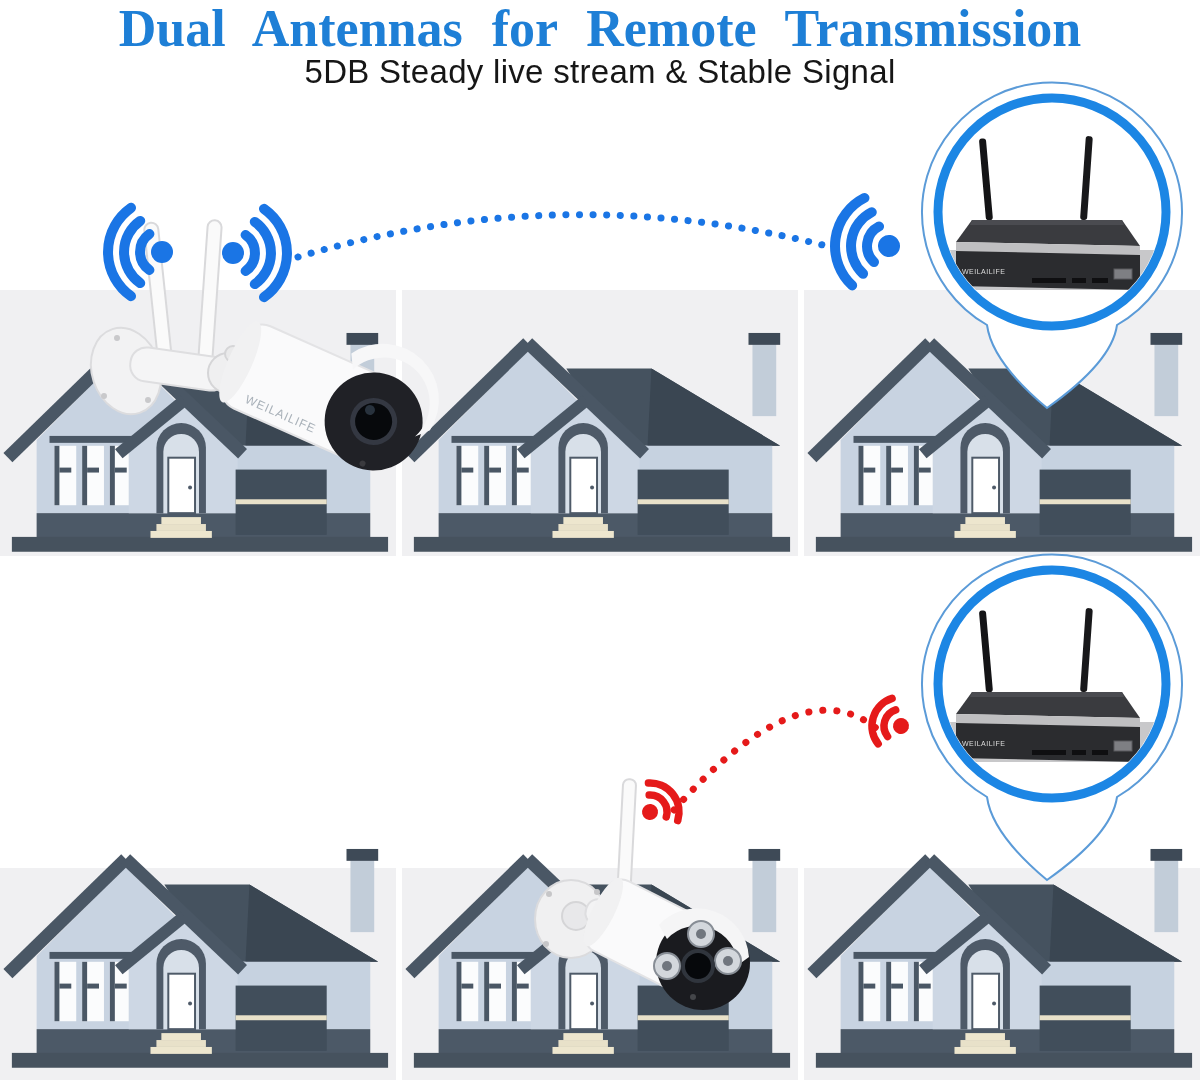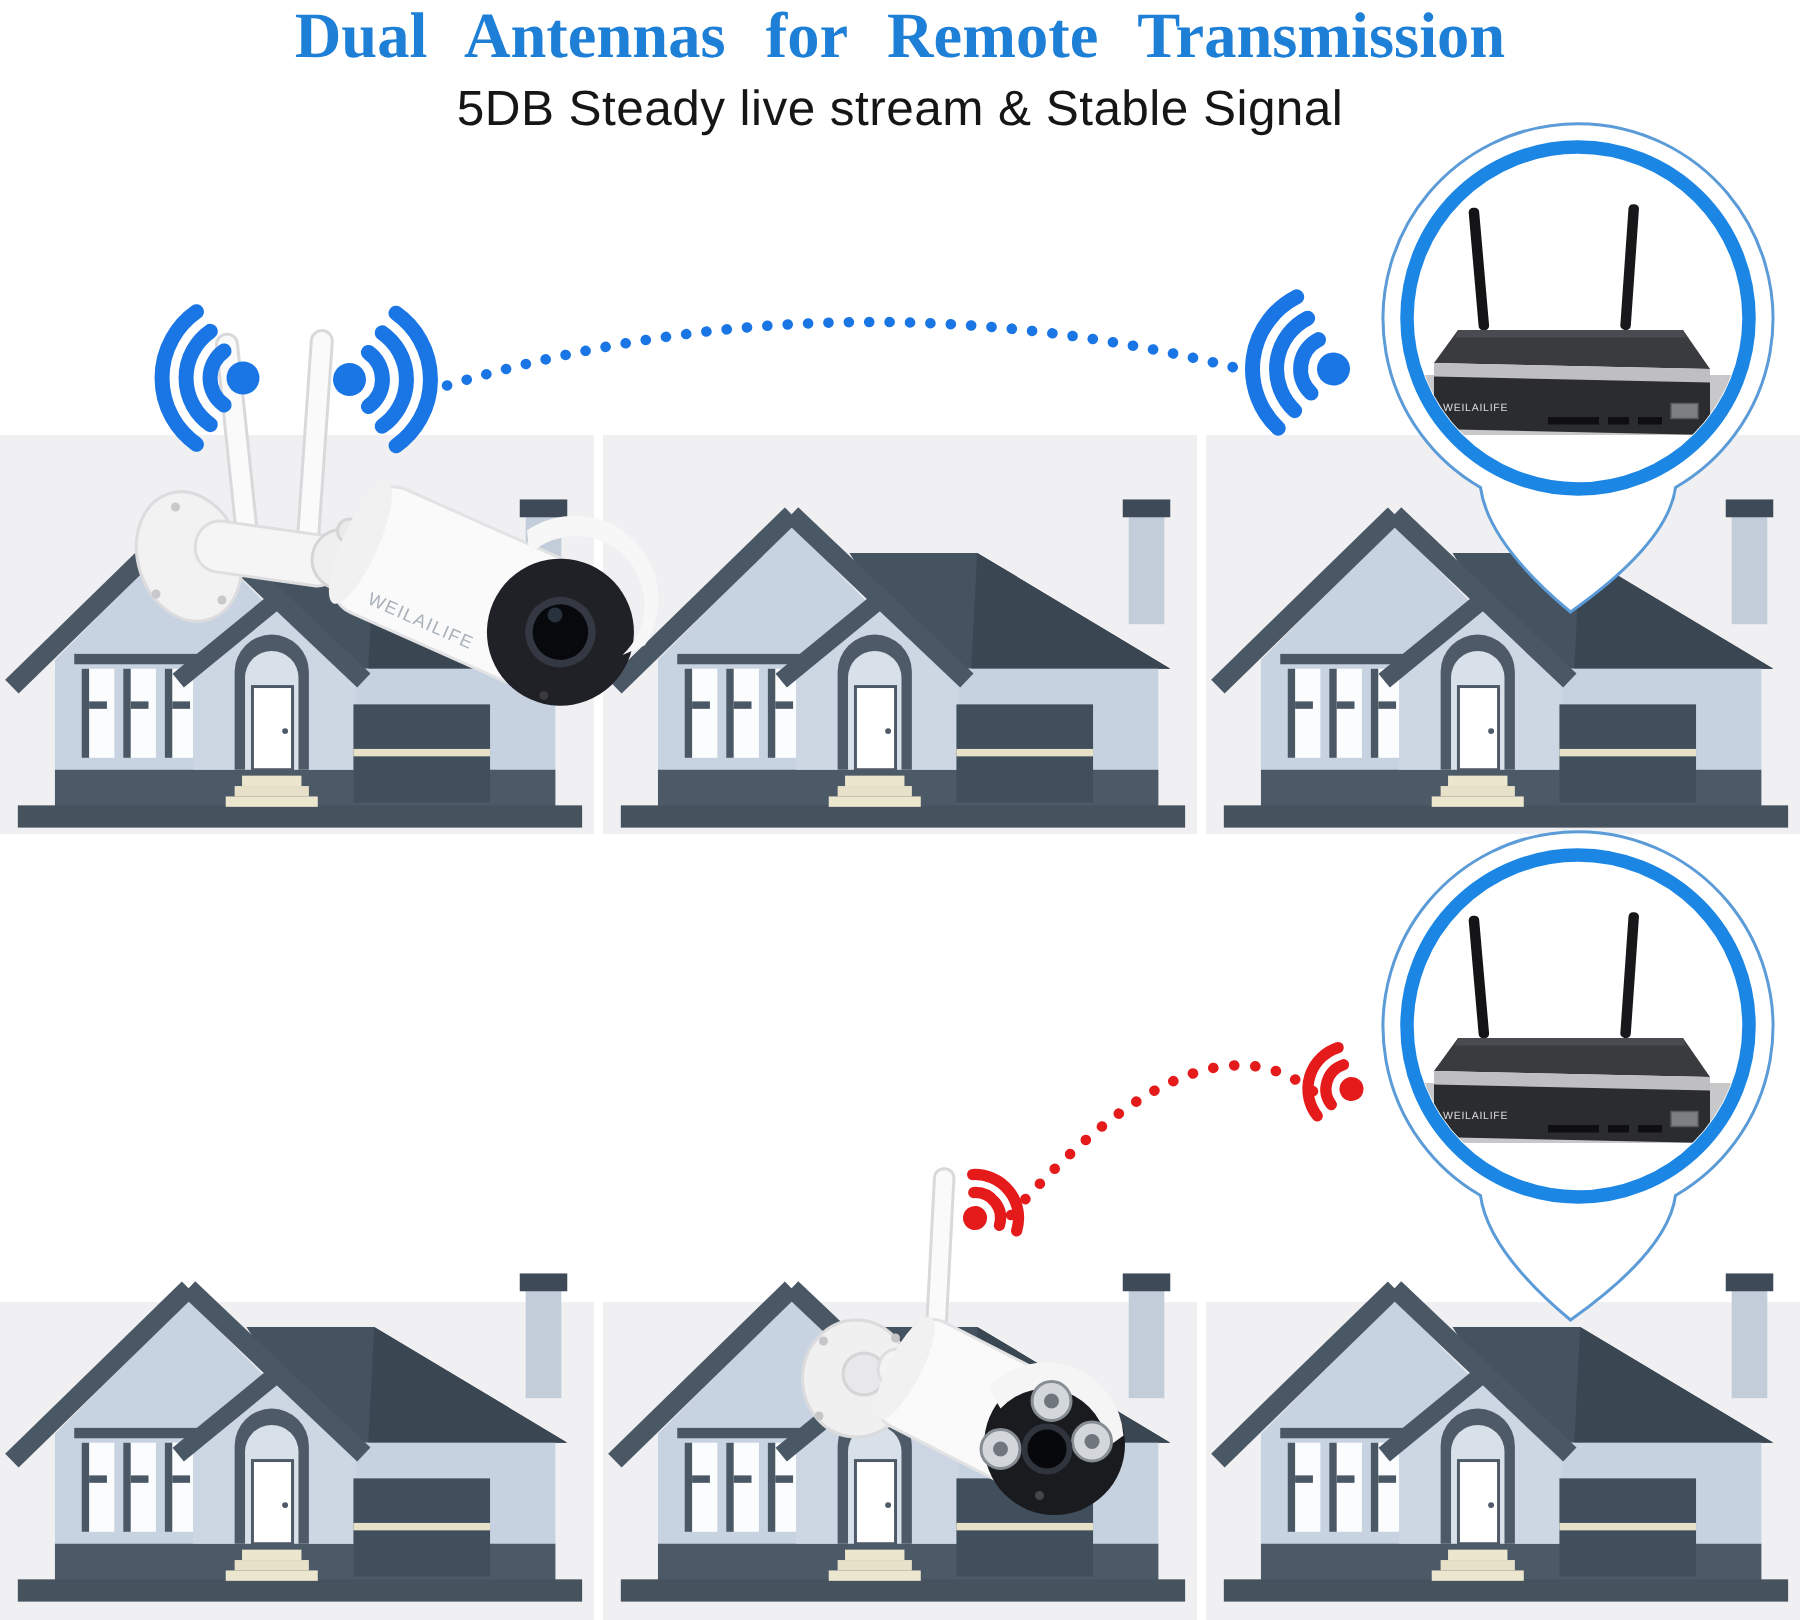--- a/index.html
+++ b/index.html
@@ -1,20 +1,20 @@
 <!DOCTYPE html>
 <html><head>
 <meta charset="utf-8">
 <style>
   html,body{margin:0;padding:0;background:#fff;}
   .canvas{position:relative;width:1200px;height:1080px;background:#ffffff;overflow:hidden;
           font-family:"Liberation Sans",sans-serif;}
   .scene{position:absolute;left:0;top:0;}
   .headline{position:absolute;top:2px;left:0;right:0;text-align:center;z-index:5;
-            font-family:"Liberation Serif",serif;font-weight:bold;font-size:43px;
+            font-family:"Liberation Serif",serif;font-weight:bold;font-size:52px;
             color:#1E7FD6;word-spacing:16px;line-height:1.05;}
   .subheadline{position:absolute;top:53px;left:0;right:0;text-align:center;z-index:5;
                font-family:"Liberation Sans",sans-serif;font-size:33px;color:#161616;
                letter-spacing:.3px;}
   text{font-family:"Liberation Sans",sans-serif;}
 </style>
 </head>
 <body>
 
 <div class="canvas">

